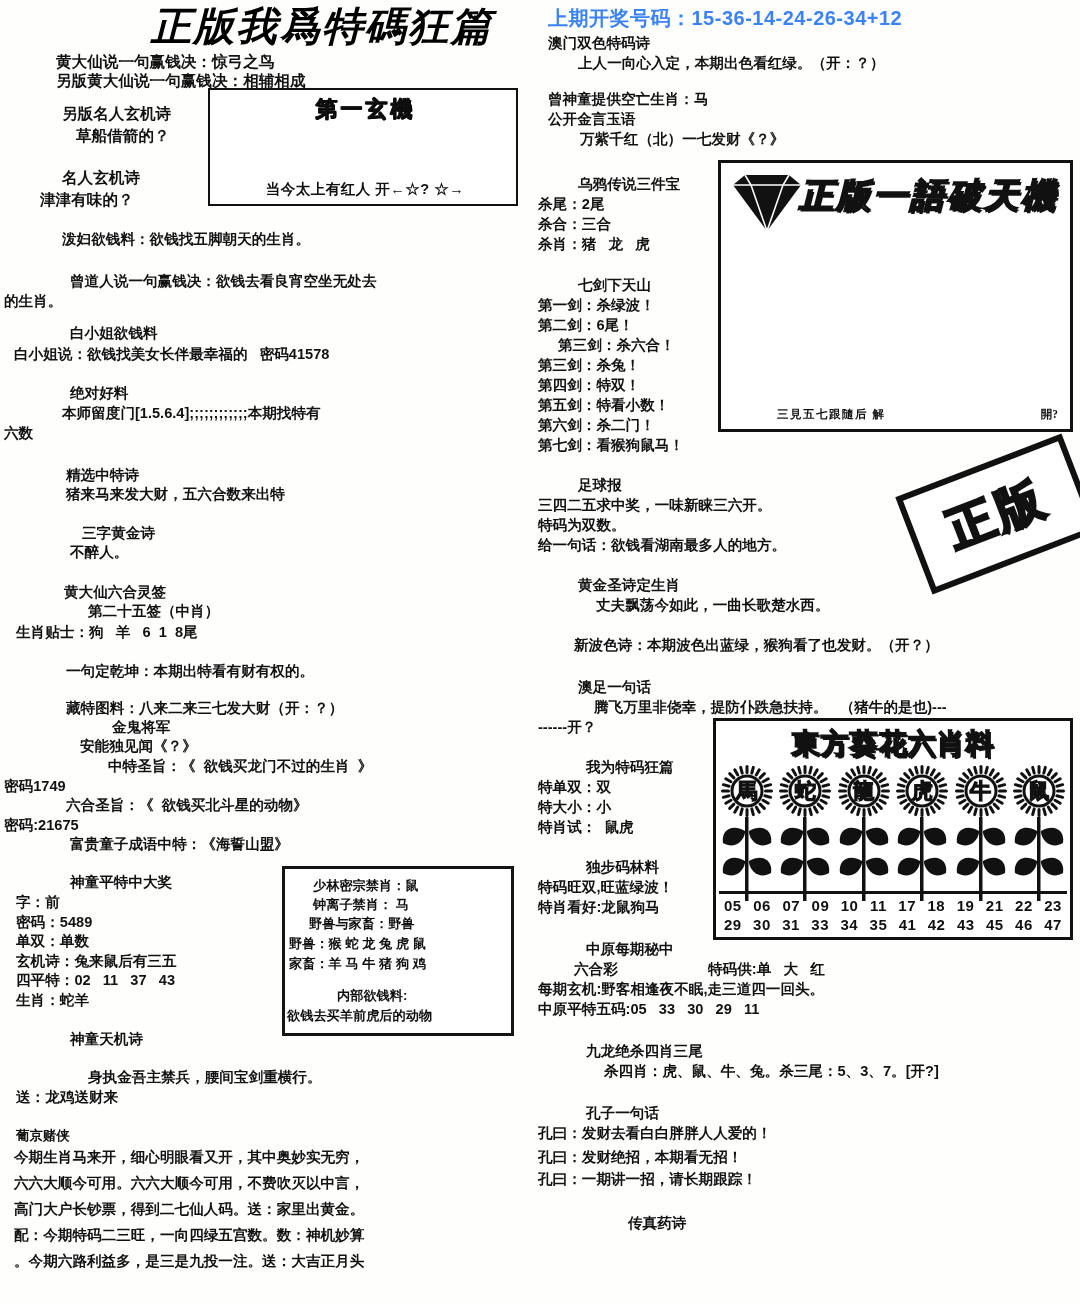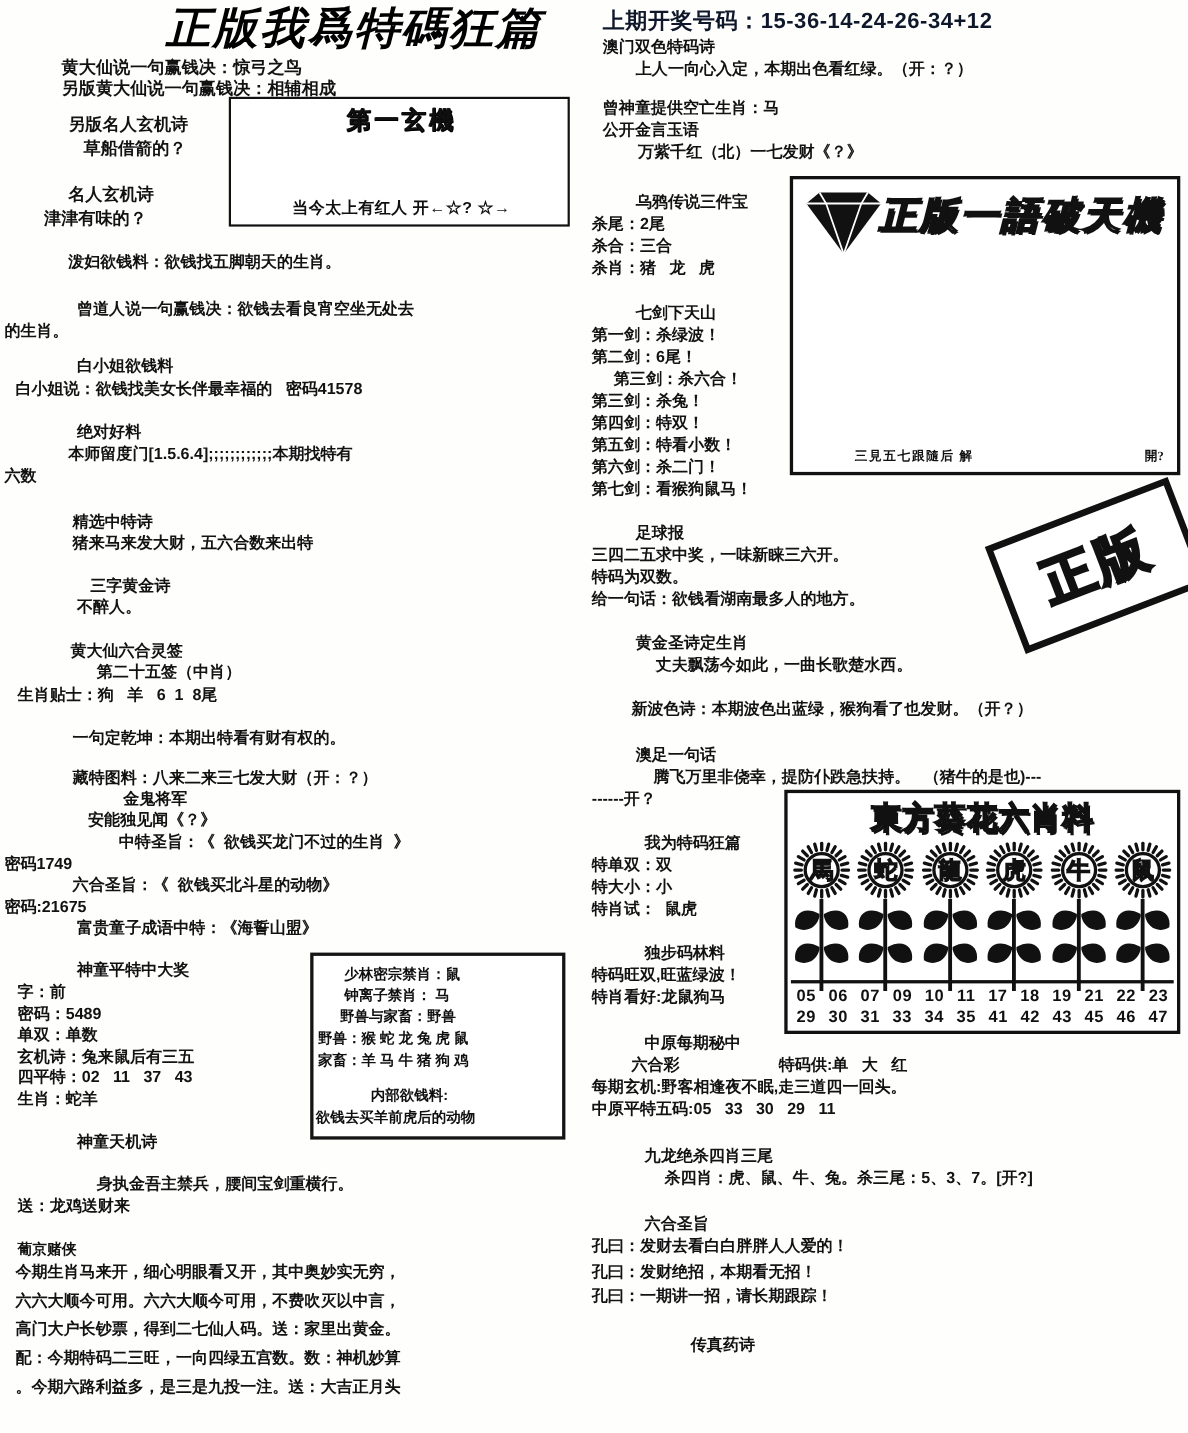--- a/index.html
+++ b/index.html
@@ -47,21 +47,21 @@
     text-align: center;
     white-space: nowrap;
     transform: scaleX(1.02);
   }
   .draw-numbers {
     position: absolute;
     left: 548px; top: 5px;
     font-family: "Liberation Sans", sans-serif;
     font-weight: bold;
     font-size: 20px;
-    color: #0f172a;
+    color: #3b82f6;
     white-space: nowrap;
     letter-spacing: 0.5px;
   }
   .issue-no {
     position: absolute;
     left: 428px; top: 68px;
     font-family: "Liberation Sans", sans-serif;
     font-weight: bold;
     font-size: 21px;
     white-space: nowrap;
@@ -409,21 +409,21 @@
 
     <div class="t" style="left:46px; top:940px;">中原每期秘中</div>
     <div class="t" style="left:34px; top:960px;">六合彩</div>
     <div class="t" style="left:168px; top:960px;">特码供:单   大   红</div>
     <div class="t" style="left:-2px; top:980px;">每期玄机:野客相逢夜不眠,走三道四一回头。</div>
     <div class="t" style="left:-2px; top:1000px;">中原平特五码:05   33   30   29   11</div>
 
     <div class="t" style="left:46px; top:1042px;">九龙绝杀四肖三尾</div>
     <div class="t" style="left:64px; top:1062px;">杀四肖：虎、鼠、牛、兔。杀三尾：5、3、7。[开?]</div>
 
-    <div class="t" style="left:46px; top:1104px;">六合圣旨</div>
+    <div class="t" style="left:46px; top:1104px;">孔子一句话</div>
     <div class="t" style="left:-2px; top:1124px;">孔曰：发财去看白白胖胖人人爱的！</div>
     <div class="t" style="left:-2px; top:1148px;">孔曰：发财绝招，本期看无招！</div>
     <div class="t" style="left:-2px; top:1170px;">孔曰：一期讲一招，请长期跟踪！</div>
 
     <div class="t" style="left:88px; top:1214px;">传真药诗</div>
 
   </div>
 
   <div class="logo-box">
     <svg class="diamond" viewBox="0 0 76 62">

